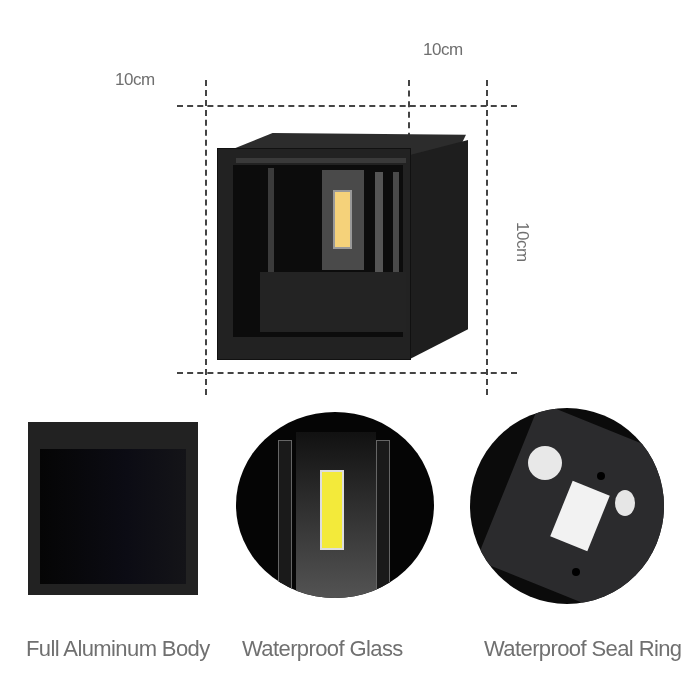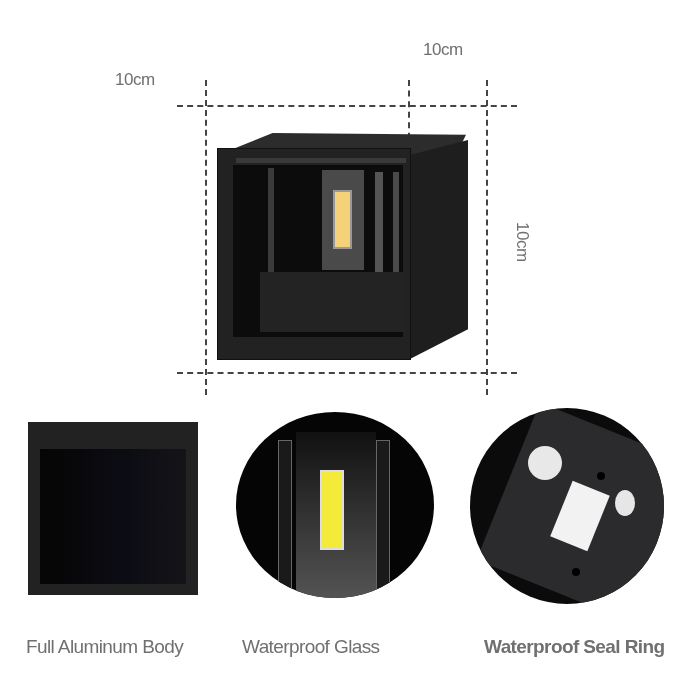--- a/index.html
+++ b/index.html
@@ -1,21 +1,21 @@
 <!DOCTYPE html>
 <html><head>
 <meta charset="utf-8">
 <style>
   html,body{margin:0;padding:0;background:#fff;}
   body{width:700px;height:700px;position:relative;overflow:hidden;font-family:"Liberation Sans",sans-serif;}
   .abs{position:absolute;}
   .dim-label{color:#6f6f6f;font-size:17px;letter-spacing:-0.5px;}
   .dash-h{position:absolute;height:0;border-top:2px dashed #444;}
   .dash-v{position:absolute;width:0;border-left:2px dashed #444;}
-  .caption{position:absolute;top:636px;color:#707070;font-size:19px;letter-spacing:-0.6px;white-space:nowrap;}
+  .caption{position:absolute;top:636px;color:#707070;font-size:22px;letter-spacing:-0.6px;white-space:nowrap;}
   
   .cube-top{position:absolute;left:218px;top:133px;width:248px;height:22px;background:#2c2c2c;
     clip-path:polygon(0 100%,22% 0,100% 8%,96% 100%);}
   .cube-front{position:absolute;left:217px;top:148px;width:192px;height:210px;background:#222;border:1px solid #111;}
   .cube-side{position:absolute;left:408px;top:140px;width:60px;height:220px;background:#1e1e1e;
     clip-path:polygon(0 7%,100% 0,100% 86%,0 100%);}
   .cube-inner{position:absolute;left:233px;top:165px;width:170px;height:172px;background:#0c0c0c;}
   .cube-lip{position:absolute;left:236px;top:158px;width:170px;height:5px;background:#3a3a3a;}
   .panel{position:absolute;left:322px;top:170px;width:42px;height:100px;background:#4a4a4a;}
   .led{position:absolute;left:333px;top:190px;width:15px;height:55px;background:#f5d27a;border:2px solid #999;}
@@ -70,13 +70,13 @@
   <div class="abs" style="left:32px;top:20px;width:170px;height:170px;background:#2b2b2d;border-radius:14px;transform:rotate(22deg);"></div>
   <div class="abs" style="left:58px;top:38px;width:34px;height:34px;border-radius:50%;background:#e8e8e8;"></div>
   <div class="abs" style="left:127px;top:64px;width:8px;height:8px;border-radius:50%;background:#000;"></div>
   <div class="abs" style="left:102px;top:160px;width:8px;height:8px;border-radius:50%;background:#000;"></div>
   <div class="abs" style="left:90px;top:78px;width:40px;height:60px;background:#f2f2f2;transform:rotate(22deg);"></div>
   <div class="abs" style="left:145px;top:82px;width:20px;height:26px;border-radius:50%;background:#e6e6e6;"></div>
 </div>
 
 <div class="caption" style="left:26px;">Full Aluminum Body</div>
 <div class="caption" style="left:242px;">Waterproof Glass</div>
-<div class="caption" style="left:484px;font-weight:bold;">Waterproof Seal Ring</div>
+<div class="caption" style="left:484px;">Waterproof Seal Ring</div>
 
 </body></html>

